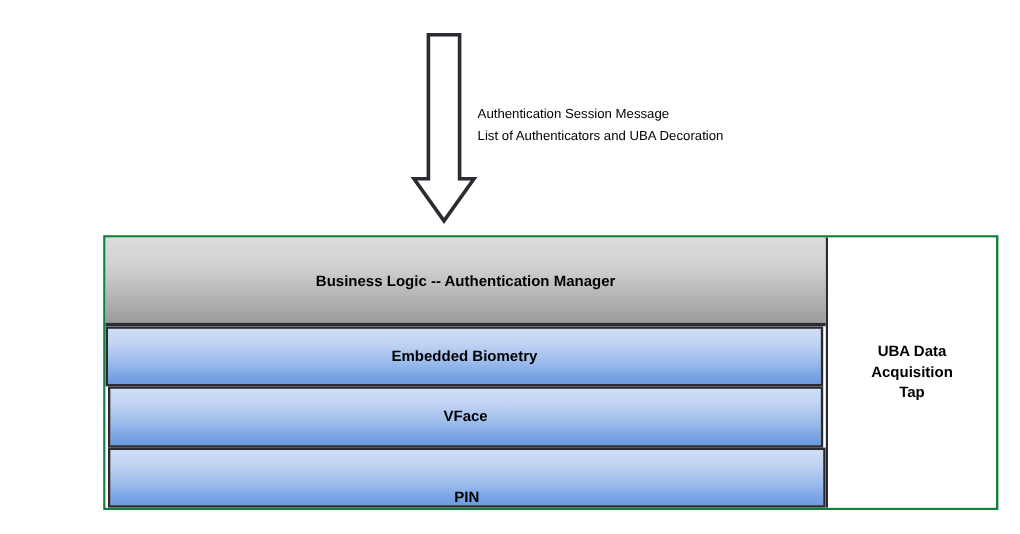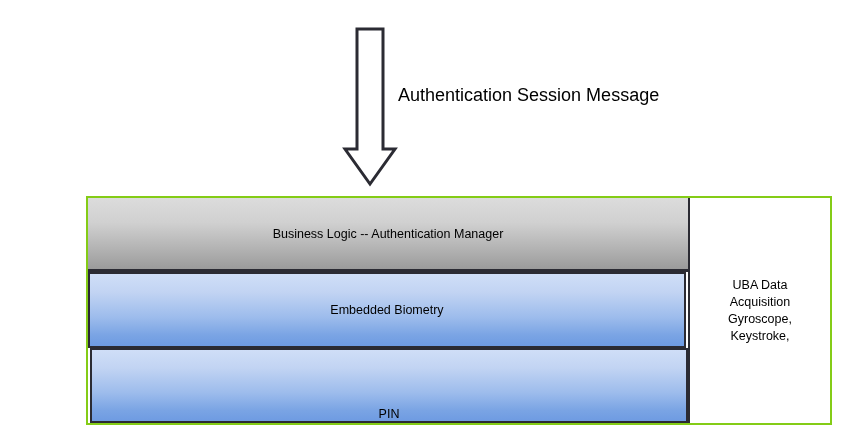--- a/index.html
+++ b/index.html
@@ -31,38 +31,39 @@
     top: 24px;
     width: 60px;
     height: 166px;
   }
 
   
   .msg-label {
     position: absolute;
     left: 398px;
     top: 86px;
-    font-size: 18px;
+    font-size: 11px;
     line-height: 19px;
     color: #000000;
     white-space: nowrap;
   }
 
   
   .diagram {
     position: absolute;
     left: 86px;
     top: 196px;
     width: 746px;
     height: 229px;
-    border: 2px solid #84cc16;
+    border: 2px solid #15803d;
     box-sizing: border-box;
     background: #ffffff;
     display: flex;
     flex-direction: row;
+    font-weight: bold;
   }
 
   .left-column {
     width: 602px;
     height: 100%;
     box-sizing: border-box;
     display: flex;
     flex-direction: column;
     border-right: 2px solid #2b2b33;
   }
@@ -129,43 +130,47 @@
 <body>
 
 <div id="canvas">
 
   <svg class="arrow-svg" viewBox="0 0 60 166">
     <polygon points="17,5 43,5 43,125 55,125 30,160 5,125 17,125" fill="#ffffff" stroke="#2b2b33" stroke-width="3" stroke-linejoin="miter"></polygon>
   </svg>
 
   <div class="msg-label">
     <div>Authentication Session Message</div>
+    <div>List of Authenticators and UBA Decoration</div>
   </div>
 
   <div class="diagram">
 
     <div class="left-column">
 
       <div class="biz-bar">
         <span class="biz-bar-label">Business Logic -- Authentication Manager</span>
       </div>
 
       <div class="auth-row">
         <div class="auth-box">
           <span class="auth-box-label">Embedded Biometry</span>
         </div>
         <div class="auth-box">
+          <span class="auth-box-label">VFace</span>
+        </div>
+        <div class="auth-box">
           <span class="auth-box-label">PIN</span>
         </div>
       </div>
 
     </div>
 
     <div class="uba-panel">
       <div class="uba-label">
         <div>UBA Data Acquisition</div>
-        <div>Gyroscope, Keystroke,</div>
+        <div>Tap</div>
       </div>
     </div>
 
   </div>
 
 </div>
 
 </body></html>

